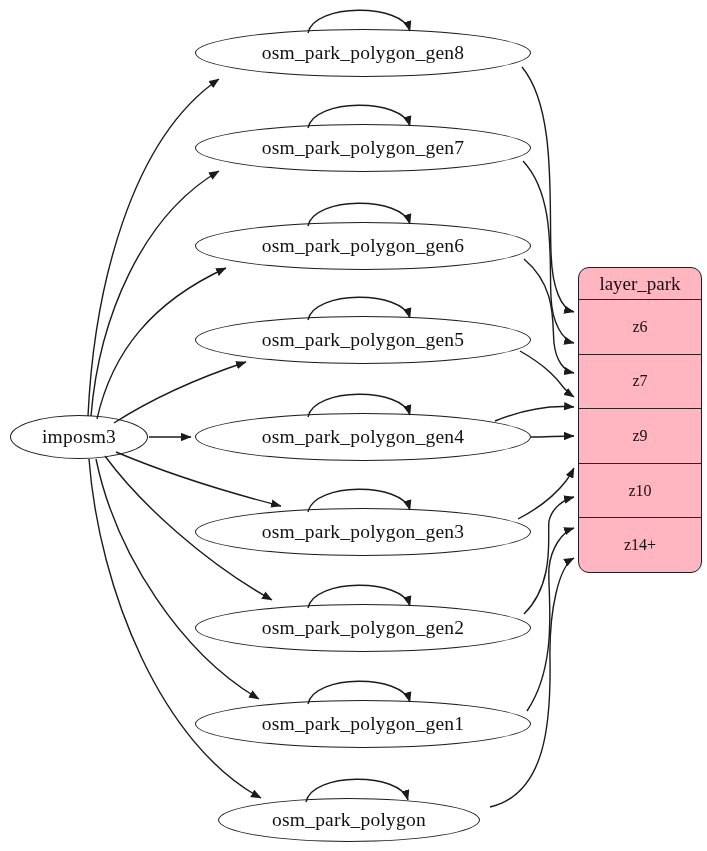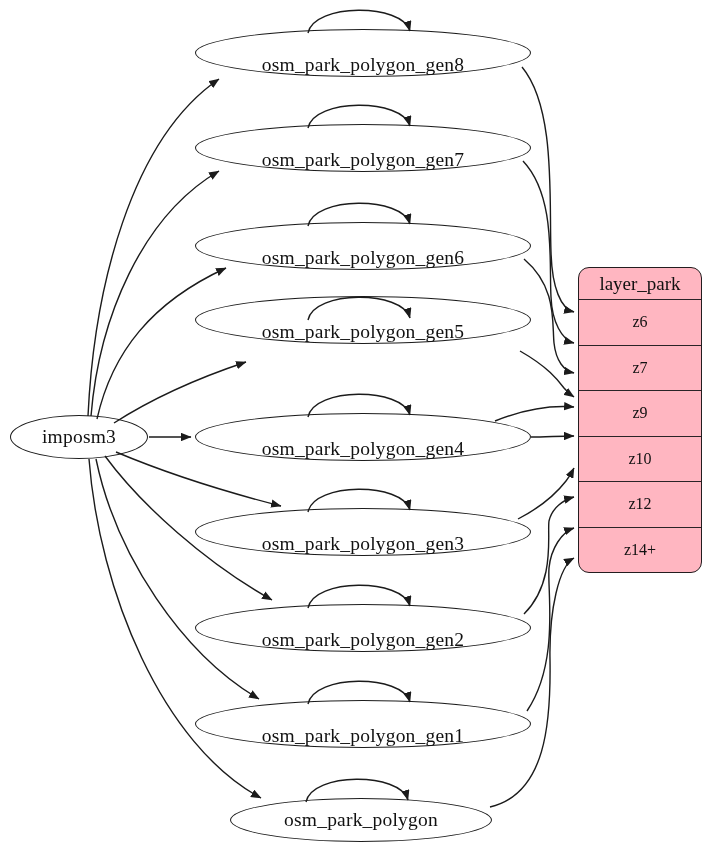--- a/index.html
+++ b/index.html
@@ -10,24 +10,24 @@
   #edges{position:absolute;left:0;top:0;z-index:2;pointer-events:none;}
   .node{
     position:absolute;z-index:1;background:#ffffff;border:1.4px solid #1c1c1c;
     border-radius:50%;display:flex;align-items:center;justify-content:center;
     box-sizing:border-box;
   }
   .node .lbl{
     font-size:19.5px;color:#111111;white-space:nowrap;letter-spacing:0.2px;
   }
   .n-imposm3{left:10px;top:415px;width:138px;height:44px;}
-  .gen{left:195px;width:336px;height:48px;align-items:flex-end;}
-  .n0{top:29px;}  .n1{top:124px;font-family:Liberation Serif, serif;} .n2{top:222px;} .n3{top:296px;}
+  .gen{left:195px;width:336px;height:48px;}
+  .n0{top:29px;}  .n1{top:124px;font-family:Liberation Serif, serif;} .n2{top:222px;} .n3{top:316px;}
   .n4{top:413px;} .n5{top:508px;} .n6{top:604px;} .n7{top:700px;}
-  .n8{left:230px;top:798px;width:262px;height:44px;}
+  .n8{left:218px;top:798px;width:262px;height:44px;}
   .zoom-table{
     position:absolute;z-index:1;left:578px;top:267px;width:124px;height:306px;
     background:#ffb6c1;border:1.4px solid #231d1f;border-radius:11px;
     box-sizing:border-box;display:flex;flex-direction:column;overflow:hidden;
   }
   .zoom-table .hdr{
     height:31px;flex:0 0 auto;display:flex;align-items:center;justify-content:center;
     font-size:19px;color:#111111;
   }
   .zoom-table .row{
@@ -107,17 +107,16 @@
   <div class="node n8">
     <span class="lbl">osm_park_polygon</span>
   </div>
 
   <div class="zoom-table">
     <div class="hdr">layer_park</div>
     <div class="row">z6</div>
     <div class="row">z7</div>
     <div class="row">z9</div>
     <div class="row">z10</div>
-    <div class="row">z12</div>
     <div class="row">z14+</div>
   </div>
 
 </div>
 
 </body></html>

